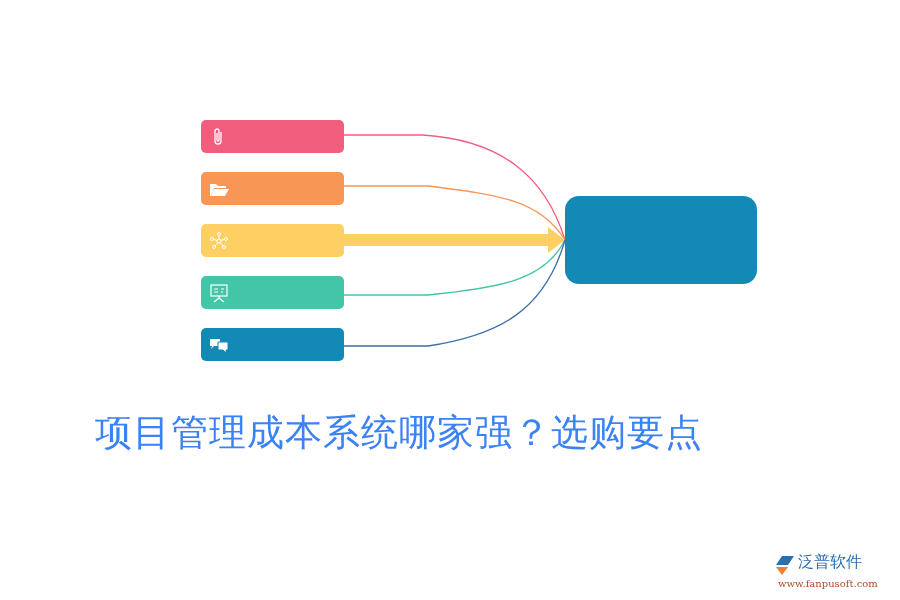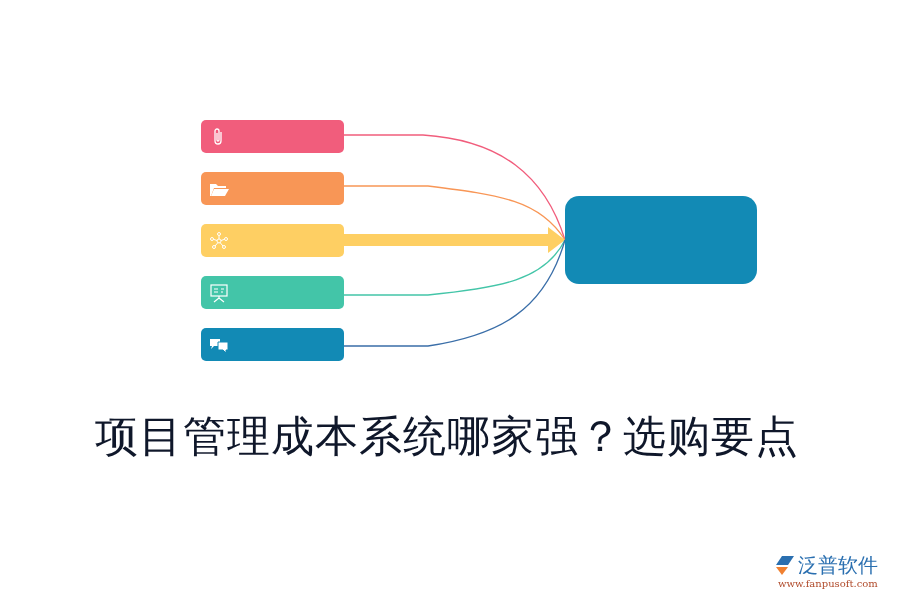--- a/index.html
+++ b/index.html
@@ -1,22 +1,22 @@
 <!DOCTYPE html>
 <html><head>
 <meta charset="utf-8">
 <style>
   html, body { margin: 0; padding: 0; background: #ffffff; }
   body { width: 900px; height: 600px; position: relative; overflow: hidden; font-family: "DejaVu Sans", sans-serif; }
   .node { position: absolute; left: 201px; width: 143px; height: 33px; border-radius: 5px; }
   .node .icon { position: absolute; left: 8px; top: 7px; width: 20px; height: 20px; }
   .target { position: absolute; left: 565px; top: 196px; width: 192px; height: 88px; border-radius: 14px; }
-  .title { position: absolute; left: 95px; top: 408px; width: 720px; font-family: Liberation Serif, serif; font-size: 43px; color: #0f172a; letter-spacing: 1px; white-space: nowrap; }
+  .title { position: absolute; left: 95px; top: 408px; width: 720px; font-family: Liberation Serif, serif; font-size: 37px; color: #3b82f6; letter-spacing: 1px; white-space: nowrap; }
   .logo { position: absolute; left: 770px; top: 552px; width: 125px; height: 42px; }
-  .logo-name { position: absolute; left: 28px; top: 0px; font-size: 20px; color: #2a6fb0; font-family: "DejaVu Sans", sans-serif; white-space: nowrap; }
+  .logo-name { position: absolute; left: 28px; top: 0px; font-size: 16px; color: #2a6fb0; font-family: "DejaVu Sans", sans-serif; white-space: nowrap; }
   .logo-url { position: absolute; left: 8px; top: 26px; font-size: 10px; color: #b04a2a; font-family: "DejaVu Serif", serif; white-space: nowrap; }
   .logo-mark { position: absolute; left: 4px; top: 2px; width: 22px; height: 22px; }
   svg.links { position: absolute; left: 0; top: 0; }
 </style>
 </head>
 <body>
 
 <svg class="links" width="900" height="600">
   <path d="M344 135 L423 135 C500 140 545 175 565 240" fill="none" stroke="#f15d7c" stroke-width="1.3"></path>
   <path d="M344 186 L428 186 C500 195 540 200 565 240" fill="none" stroke="#f89656" stroke-width="1.3"></path>

